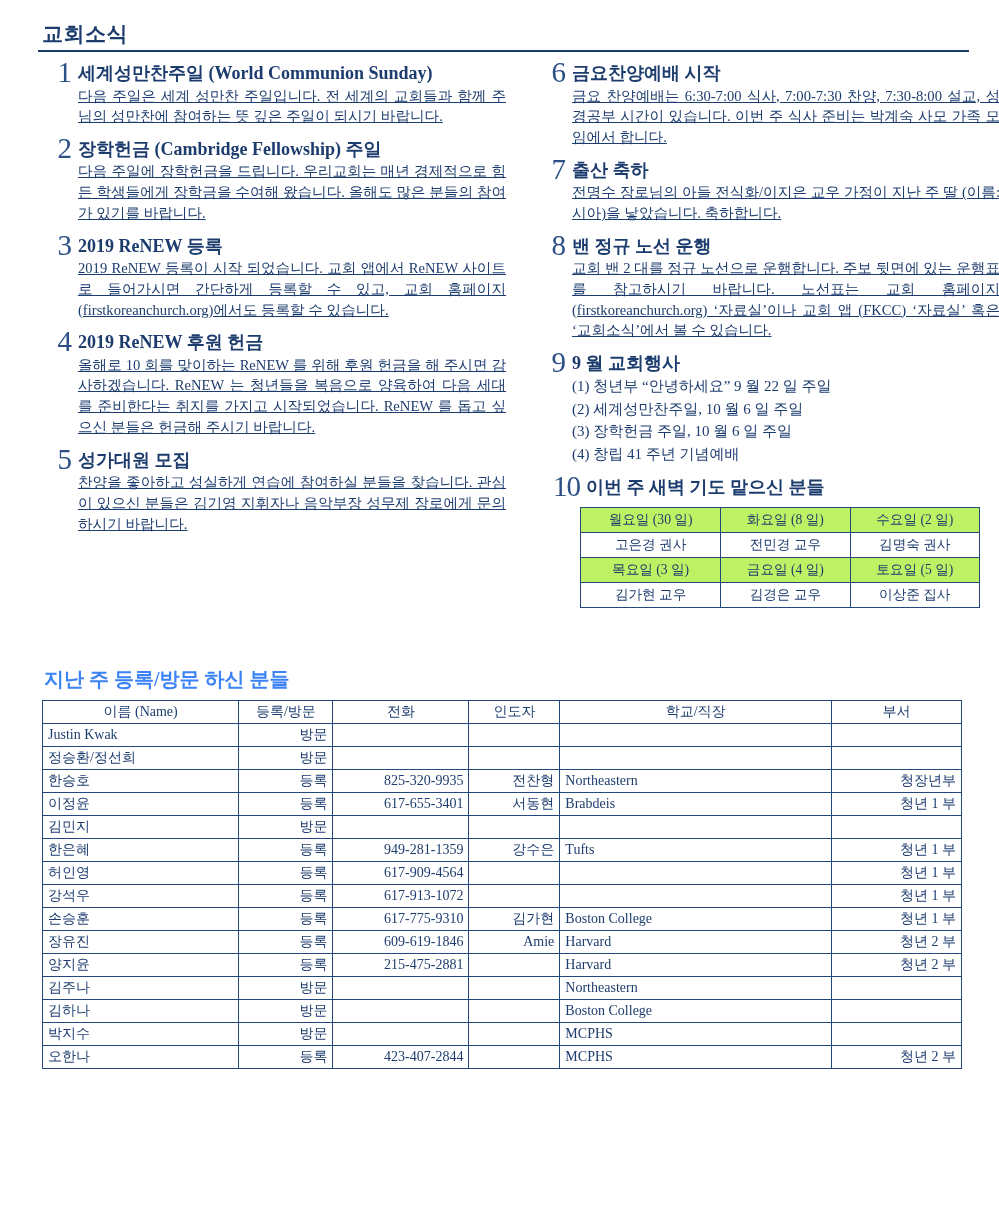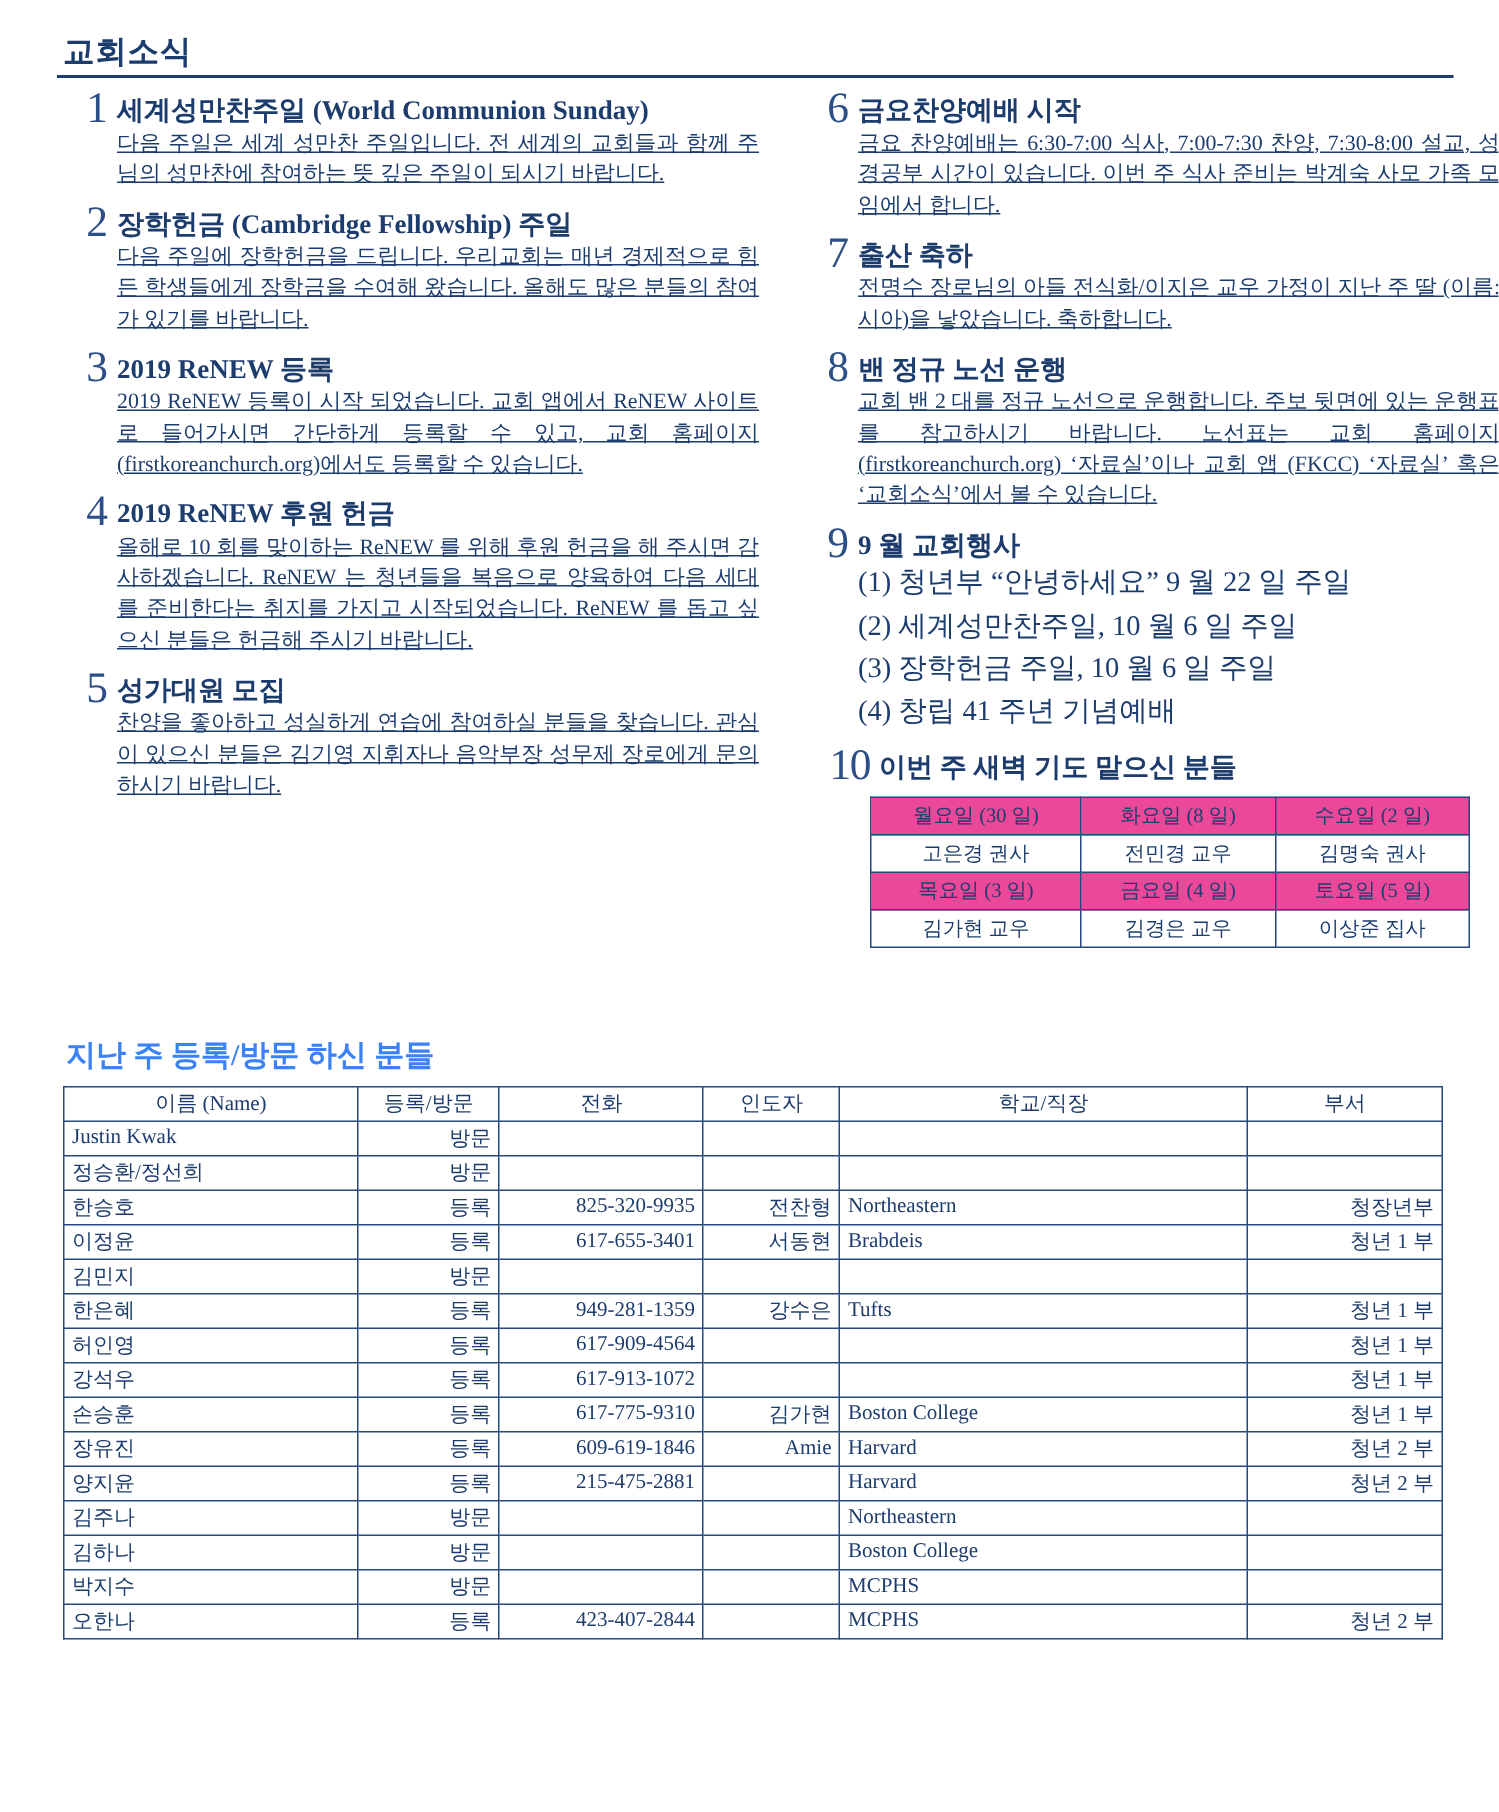--- a/index.html
+++ b/index.html
@@ -80,21 +80,21 @@
   }
   .news-text {
     font-size: 14.6px;
     line-height: 1.42;
     color: #1d3c6e;
     text-align: justify;
     text-justify: inter-ideograph;
     text-decoration: underline;
   }
   .news-list {
-    font-size: 19px;
+    font-size: 15px;
     line-height: 1.5;
     color: #1d3c6e;
   }
   .news-list div {
     white-space: nowrap;
   }
   
   .dawn-wrap {
     margin-top: 6px;
     margin-left: 48px;
@@ -105,21 +105,21 @@
     font-size: 13.6px;
   }
   table.dawn td {
     border: 1px solid #24477e;
     text-align: center;
     padding: 3px 2px;
     color: #1d3c6e;
     height: 17px;
   }
   table.dawn td.hd {
-    background: #ec4899;
+    background: #bef264;
   }
   
   .visitors-title {
     font-size: 20px;
     font-weight: bold;
     color: #3b82f6;
     margin: 58px 0 7px 6px;
   }
   table.visitors {
     border-collapse: collapse;

